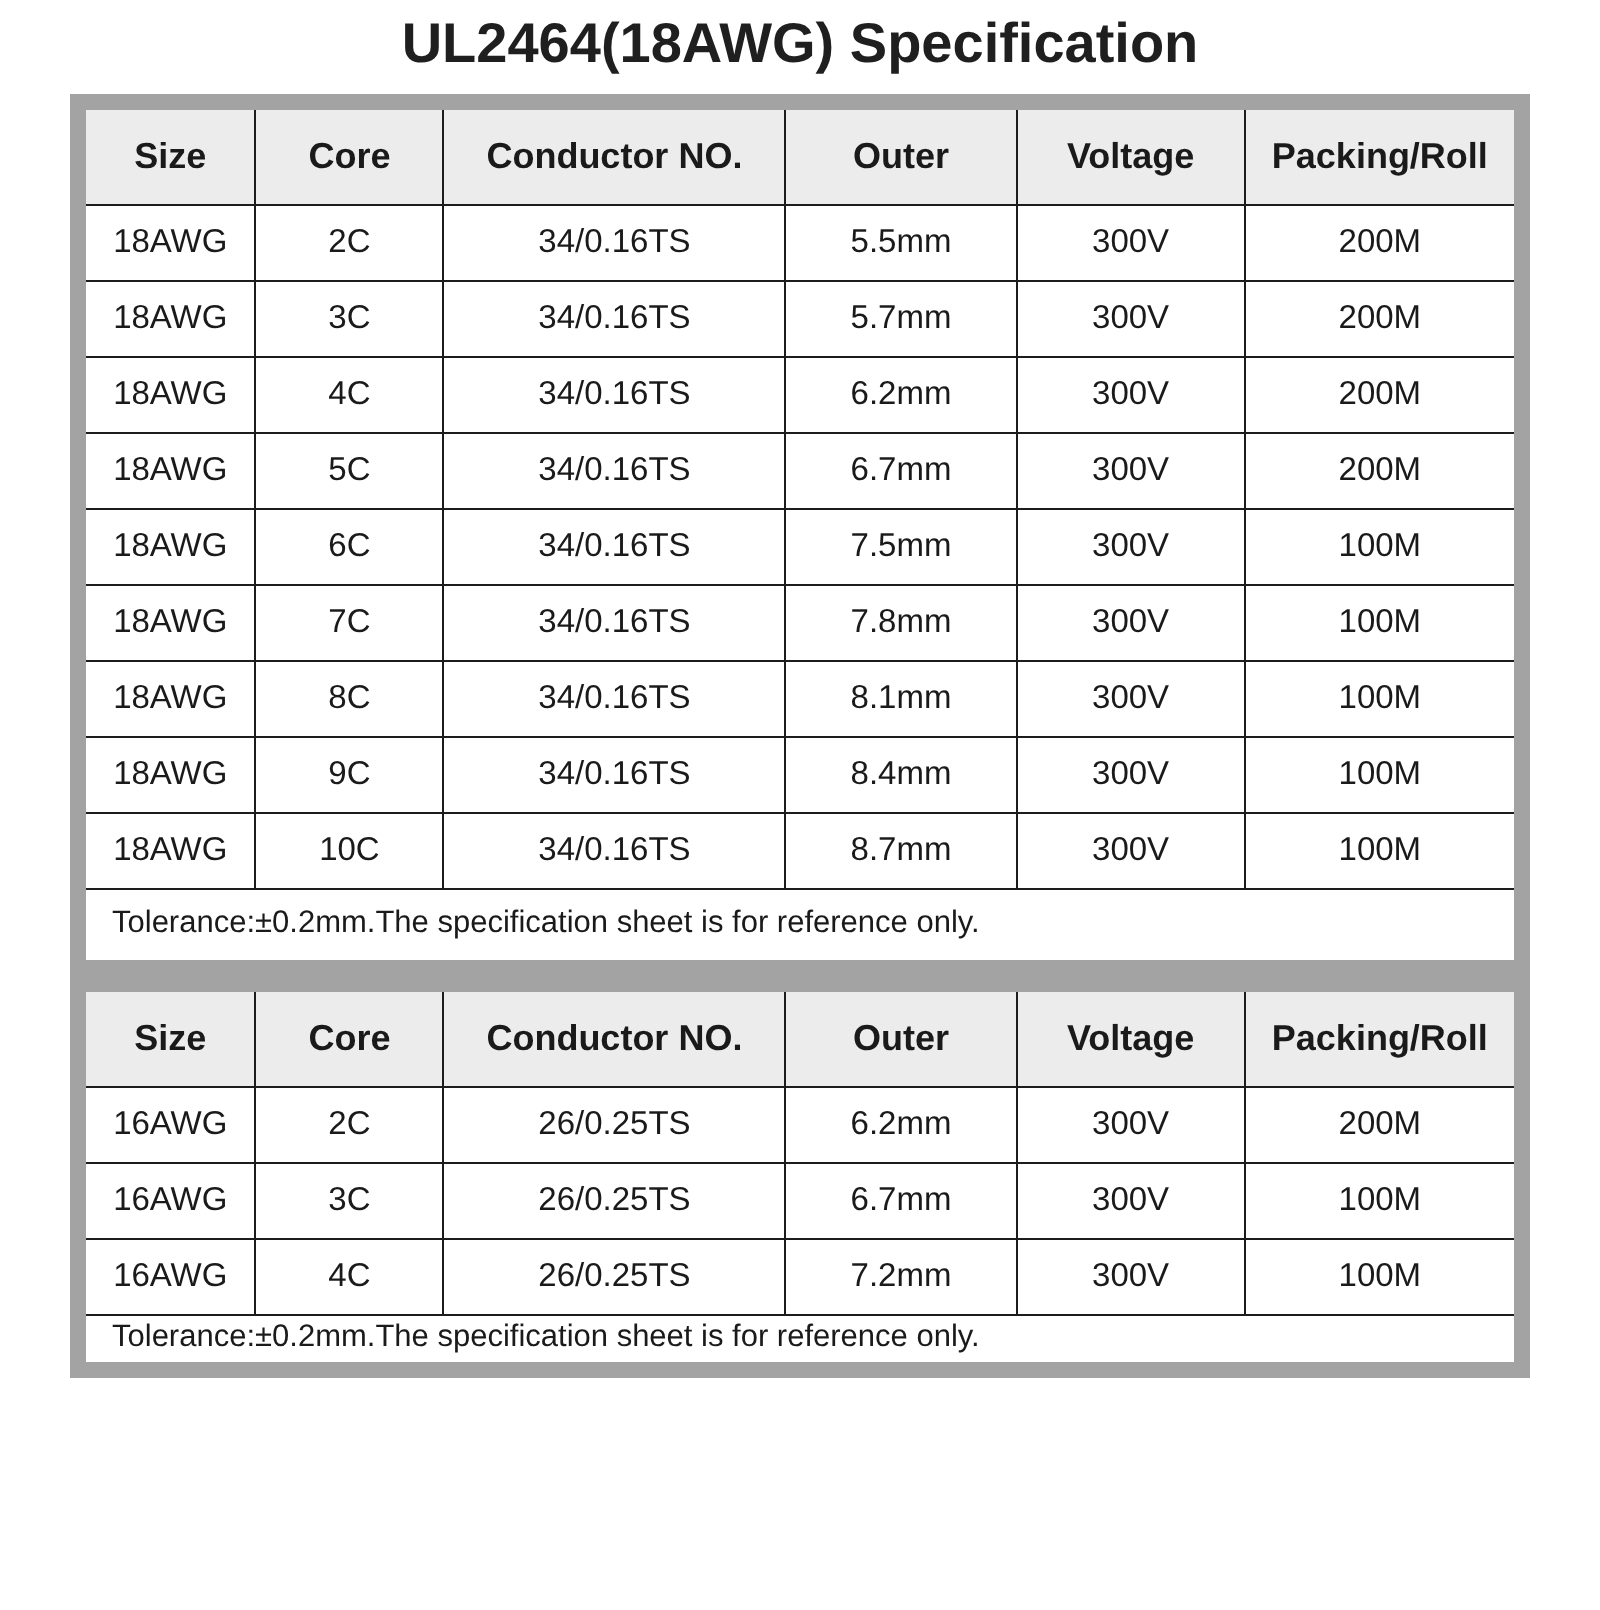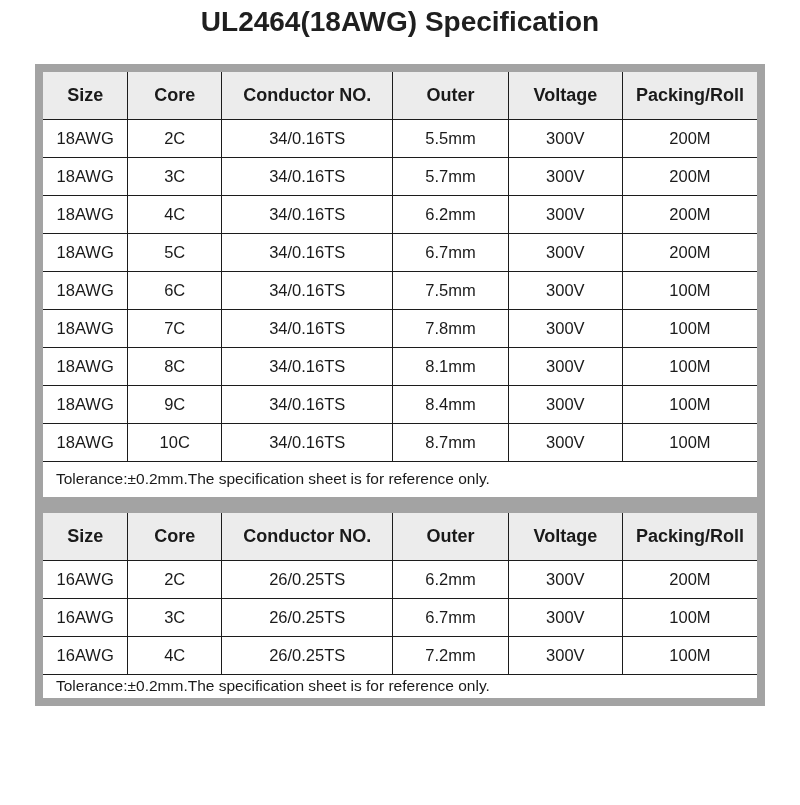--- a/index.html
+++ b/index.html
@@ -15,21 +15,21 @@
     width: 730px;
     margin: 0 auto;
     padding-top: 6px;
   }
   .spec-title {
     text-align: center;
     font-size: 28px;
     font-weight: 600;
     color: #1f1f1f;
     letter-spacing: 0px;
-    margin-bottom: 26px;
+    margin-bottom: 9px;
   }
   .spec-title.second {
     margin-top: 33px;
     margin-bottom: 10px;
   }
   table.spec-table {
     width: 100%;
     border-collapse: collapse;
     table-layout: fixed;
     border: 8px solid #a3a3a3;

